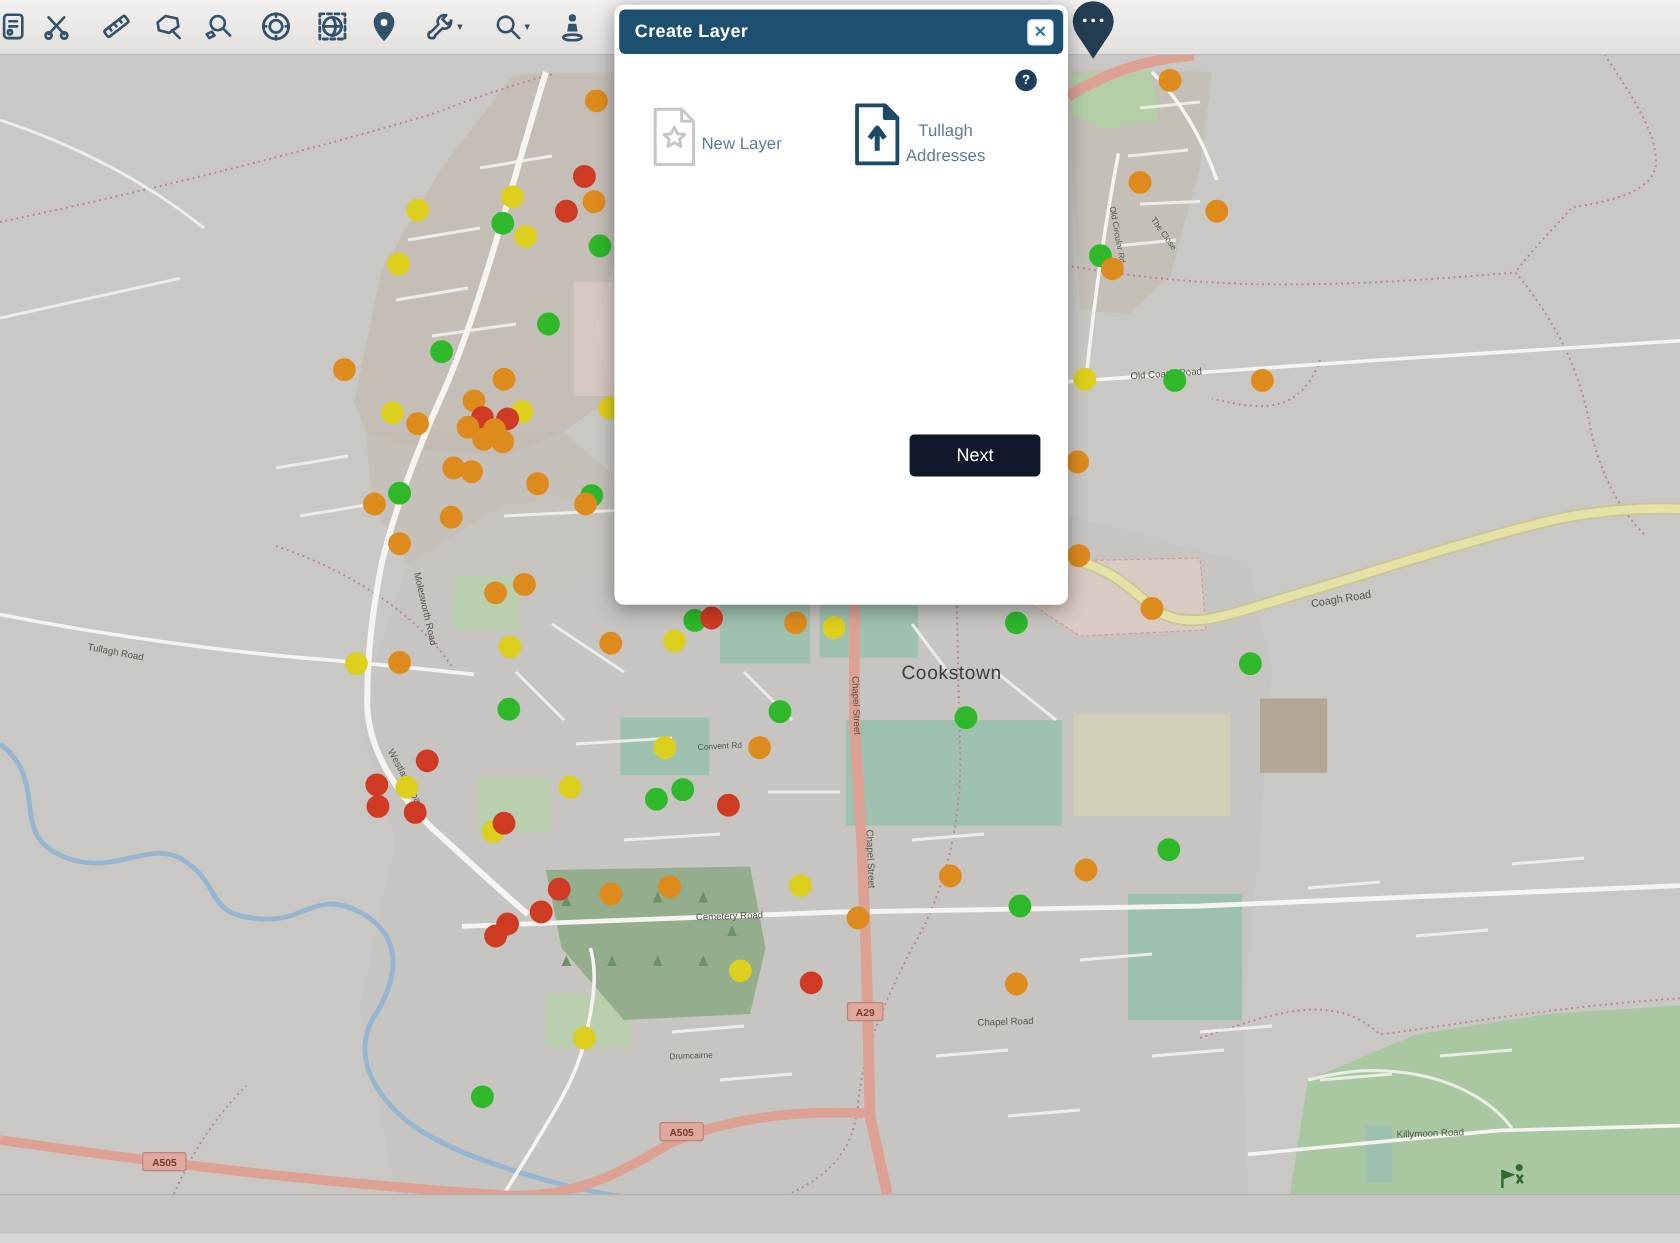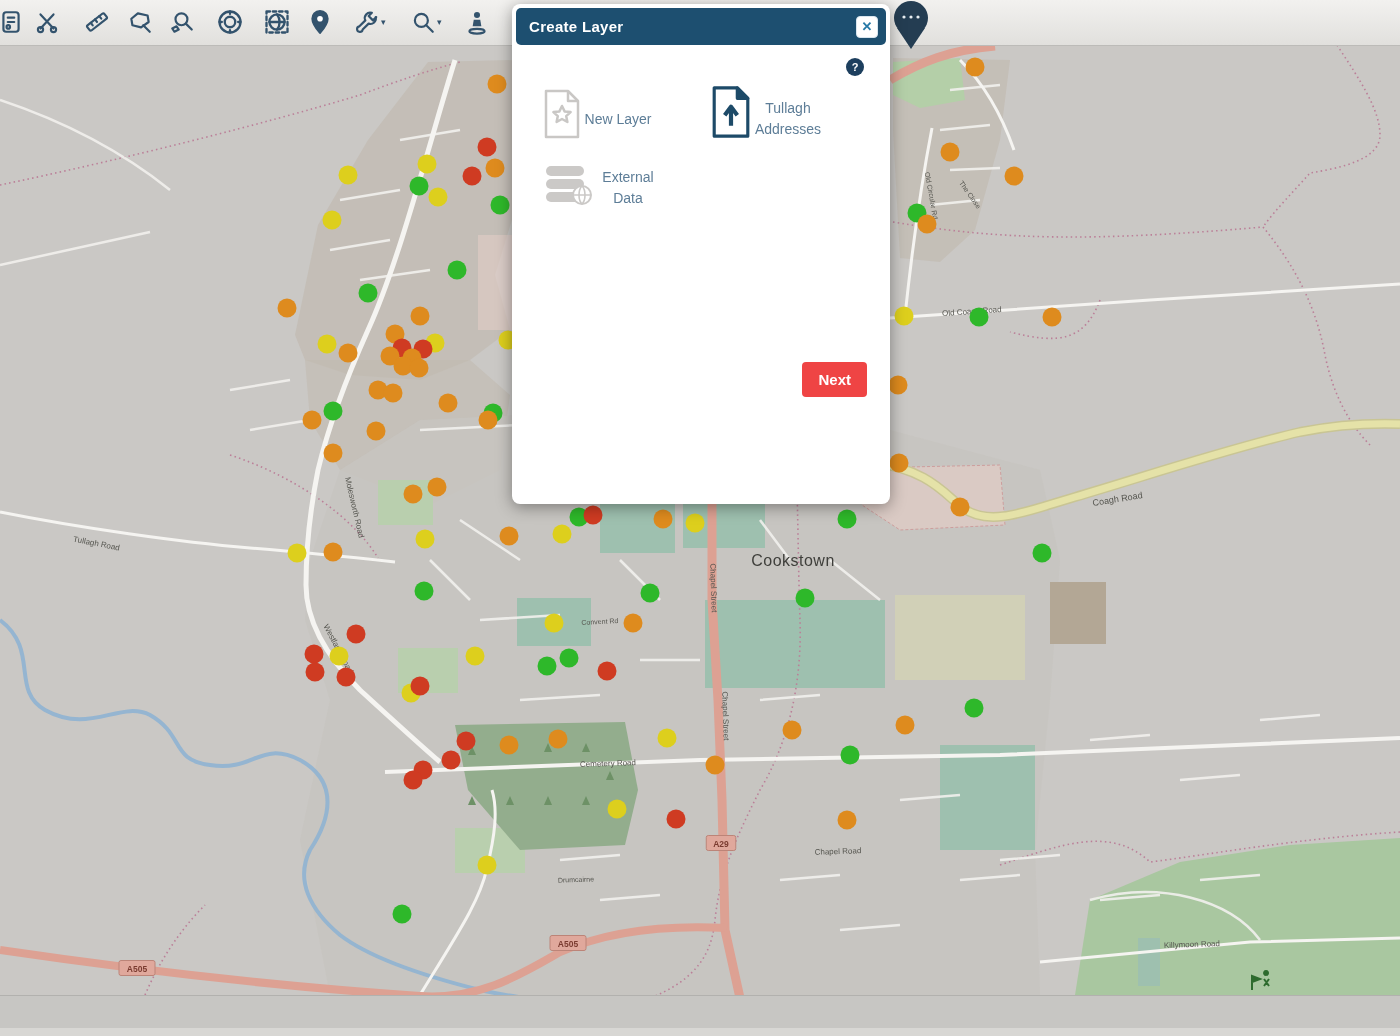--- a/index.html
+++ b/index.html
@@ -37,23 +37,23 @@
                display:flex;align-items:center;justify-content:center;cursor:pointer}
   .modal-body{position:relative;height:362px}
   .help-btn{position:absolute;top:13px;right:22px;width:18px;height:18px;border-radius:50%;
             background:#1d3f5e;color:#fff;font-size:11px;font-weight:bold;
             display:flex;align-items:center;justify-content:center;cursor:pointer}
   .options{display:grid;grid-template-columns:150px 150px;column-gap:18px;row-gap:14px;
            justify-content:center;padding-top:40px}
   .option{display:flex;flex-direction:row;align-items:center;cursor:pointer}
   .icon-box{height:52px;display:flex;align-items:flex-end;justify-content:center}
   .opt-label{margin-top:13px;color:#5d7d97;font-size:14px;text-align:center;line-height:1.5;width:72px}
-  .next-btn{position:absolute;right:19px;bottom:10px;background:#ef4444;color:#fff;
-            font-weight:bold;font-size:15px;font-family:"Liberation Sans",sans-serif;
-            padding:9px 16px;border:none;border-radius:4px;cursor:pointer}
+  .next-btn{position:absolute;right:19px;bottom:10px;background:#0f172a;color:#fff;
+            font-weight:normal;font-size:15px;font-family:"Liberation Sans",sans-serif;
+            padding:9px 39px;border:none;border-radius:4px;cursor:pointer}
 </style>
 </head>
 <body>
 
 <div class="map">
 <svg width="1400" height="950" viewBox="0 45 1400 950" xmlns="http://www.w3.org/2000/svg">
 
   <rect x="0" y="45" width="1400" height="950" fill="#cac8c5"></rect>
 
   <g>
@@ -398,32 +398,20 @@
         <span class="icon-box">
           <svg width="42" height="54" viewBox="0 0 40 50" fill="none" stroke="#1d4a68" stroke-width="3" stroke-linejoin="round">
             <path d="M4,2 h22 l10,10 v36 h-32 z"></path>
               <path d="M26,2 l10,10 h-10 z" fill="#1d4a68"></path>
             <path d="M20,38 V21 M14,28 l6,-8 6,8" stroke-width="4"></path>
           </svg>
         </span>
         <span class="opt-label">Tullagh Addresses</span>
       </div>
 
-      <div class="option">
-        <span class="icon-box">
-          <svg width="50" height="44" viewBox="0 0 50 44">
-            <rect x="4" y="2" width="38" height="10" rx="5" fill="#cbc9c7"></rect>
-            <rect x="4" y="15" width="38" height="10" rx="5" fill="#cbc9c7"></rect>
-            <rect x="4" y="28" width="38" height="10" rx="5" fill="#cbc9c7"></rect>
-            <circle cx="40" cy="31" r="9" fill="#fff" stroke="#cbc9c7" stroke-width="2"></circle>
-            <path d="M31,31 h18 M40,22 c4,4 4,14 0,18 M40,22 c-4,4 -4,14 0,18" fill="none" stroke="#cbc9c7" stroke-width="1.6"></path>
-          </svg>
-        </span>
-        <span class="opt-label">External Data</span>
-      </div>
     </div>
 
     <button class="next-btn">Next</button>
   </div>
 </div>
 
 <div class="footer"></div>
 <div class="footer2"></div>
 
 </body></html>

